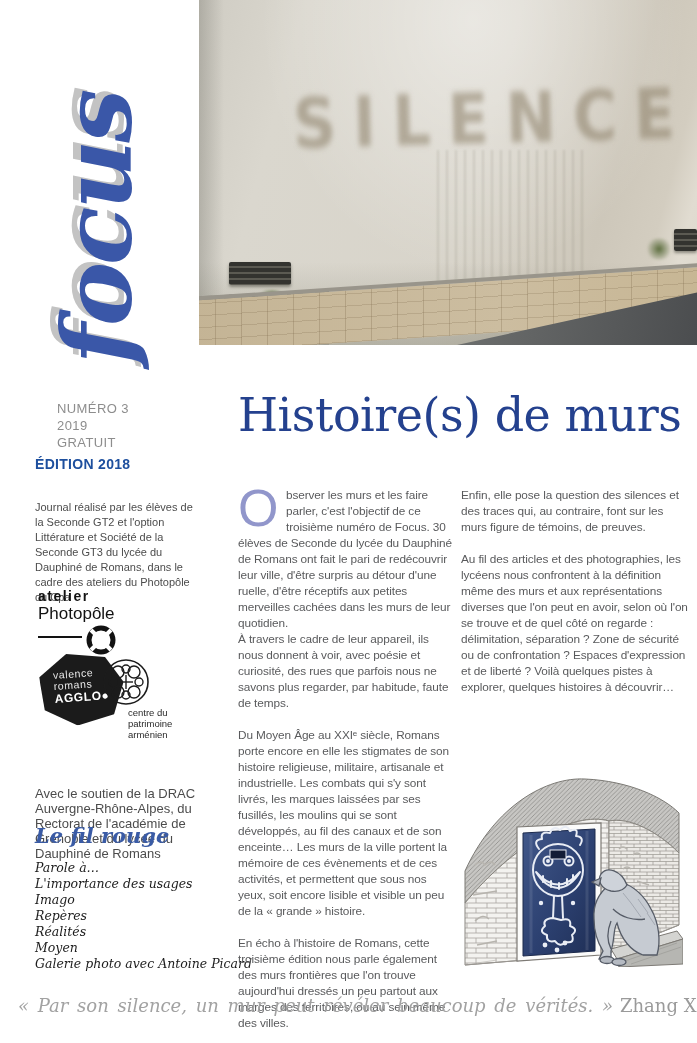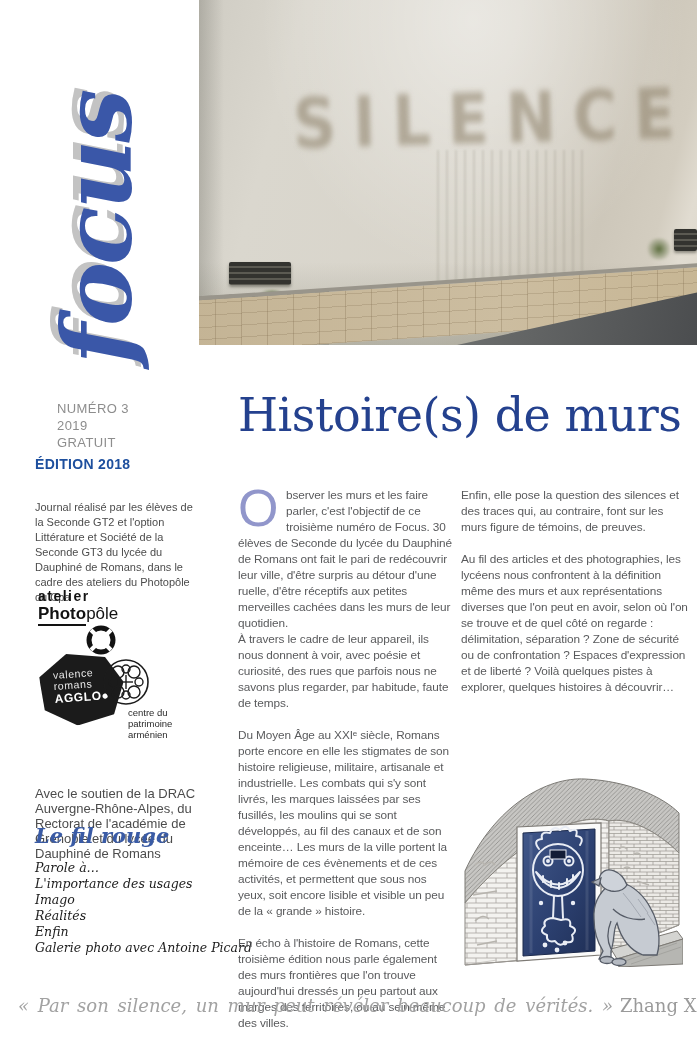--- a/index.html
+++ b/index.html
@@ -28,21 +28,21 @@
   
   .issue{position:absolute;left:57px;top:400px;font-size:13px;line-height:17px;
     color:#8d8d8d;letter-spacing:.4px;}
   .edition{position:absolute;left:35px;top:456px;font-size:14px;font-weight:bold;
     color:#1d4f9e;letter-spacing:.3px;}
   .desc{position:absolute;left:35px;top:500px;width:158px;font-size:11px;
     line-height:15px;color:#4c4c4c;}
   .atelier{position:absolute;left:38px;top:589px;color:#121212;line-height:1.05;}
   .atelier .a1{font-size:14px;font-weight:600;letter-spacing:1.5px;display:block;}
   .atelier .a2{font-size:17px;display:block;margin-top:1px;}
-  .atelier .a2 .b{font-weight:700;border-bottom:2.5px solid #121212;padding-bottom:1px;}
+  .atelier .a2 .b{font-weight:400;border-bottom:2.5px solid #121212;padding-bottom:13px;}
   .atelier .a2 .l{font-weight:300;}
   .lens{position:absolute;left:84px;top:623px;}
   .agglo{position:absolute;left:40px;top:653px;width:84px;height:72px;
     background:#1b1b1b;transform:rotate(-4deg);
     clip-path:polygon(34% 0,80% 8%,100% 44%,86% 88%,42% 100%,4% 76%,0 30%);
     color:#fff;padding:15px 0 0 14px;line-height:1.05;}
   .agglo .g1{font-size:10.5px;letter-spacing:.6px;display:block;color:#e9e9e9;}
   .agglo .g3{font-size:12px;font-weight:800;letter-spacing:.6px;display:block;margin-top:1px;}
   .cpa{position:absolute;left:101px;top:657px;}
   .cpa-caption{position:absolute;left:128px;top:707px;font-size:9.5px;line-height:11px;
@@ -196,22 +196,23 @@
     <div>arménien</div>
   </div>
 
   <div class="support">Avec le soutien de la DRAC Auvergne-Rhône-Alpes, du Rectorat de l'académie de Grenoble et du lycée du Dauphiné de Romans</div>
 
   <div class="filrouge">Le fil rouge</div>
   <div class="toc">
     <div>Parole à…</div>
     <div>L'importance des usages</div>
     <div>Imago</div>
+    <div>Repères</div>
     <div>Réalités</div>
-    <div>Enfin</div>
+    <div>Moyen</div>
     <div>Galerie photo avec Antoine Picard</div>
   </div>
 
   <div class="title">Histoire(s) de murs</div>
 
   <div class="col col1">
     <p class="joined"><span class="dropcap">O</span><span>bserver les murs et les faire parler, c'est l'objectif de ce troisième numéro de Focus. 30 élèves de Seconde du lycée du Dauphiné de Romans ont fait le pari de redécouvrir leur ville, d'être surpris au détour d'une ruelle, d'être réceptifs aux petites merveilles cachées dans les murs de leur quotidien.</span></p>
     <p>À travers le cadre de leur appareil, ils nous donnent à voir, avec poésie et curiosité, des rues que parfois nous ne savons plus regarder, par habitude, faute de temps.</p>
     <p>Du Moyen Âge au XXIᵉ siècle, Romans porte encore en elle les stigmates de son histoire religieuse, militaire, artisanale et industrielle. Les combats qui s'y sont livrés, les marques laissées par ses fusillés, les moulins qui se sont développés, au fil des canaux et de son enceinte… Les murs de la ville portent la mémoire de ces évènements et de ces activités, et permettent que sous nos yeux, soit encore lisible et visible un peu de la « grande » histoire.</p>
     <p>En écho à l'histoire de Romans, cette troisième édition nous parle également des murs frontières que l'on trouve aujourd'hui dressés un peu partout aux marges des territoires, ou au sein même des villes.</p>

